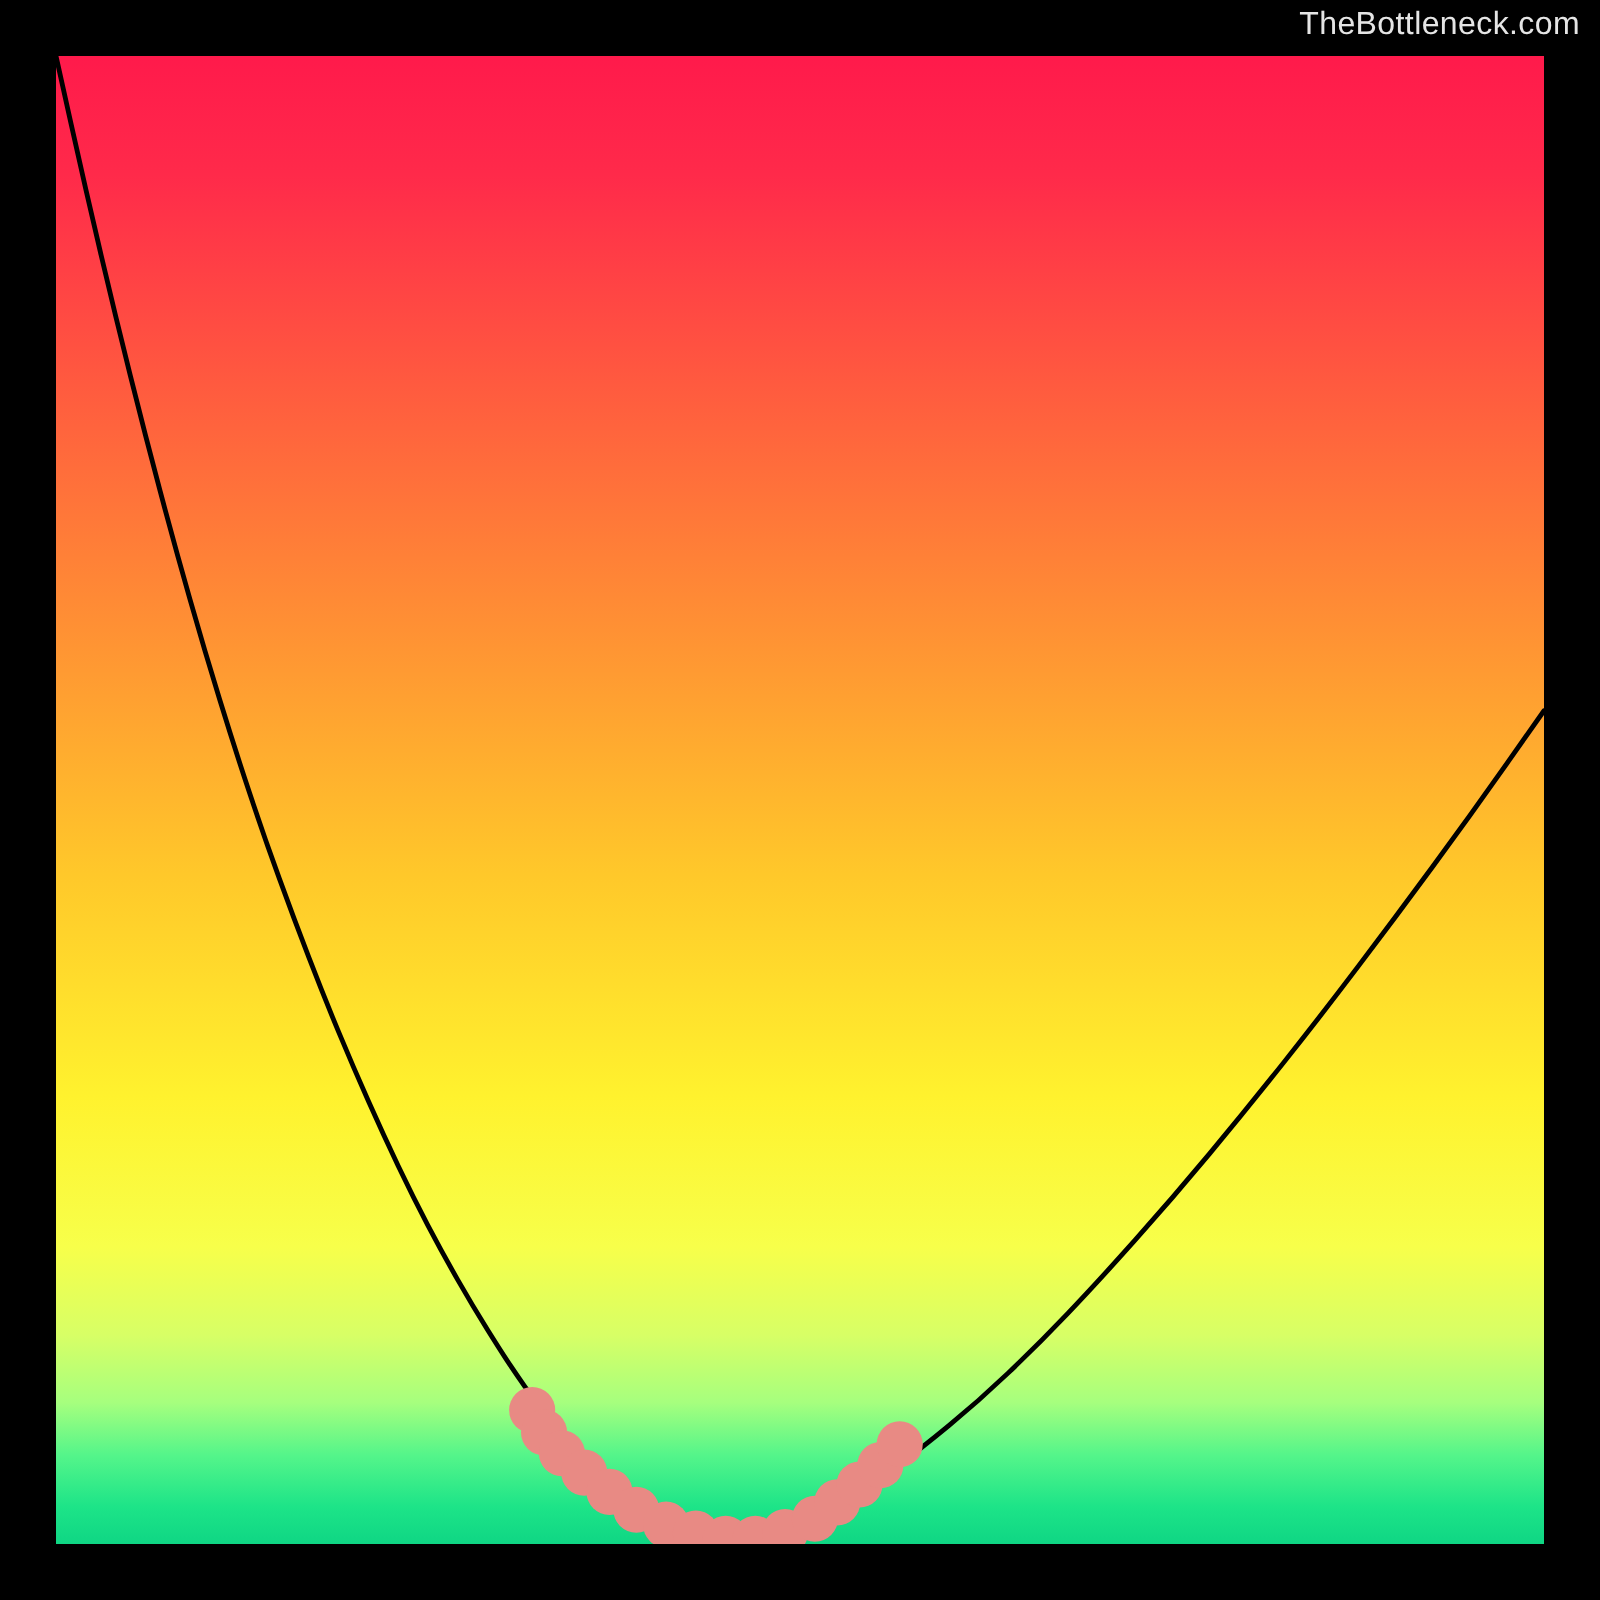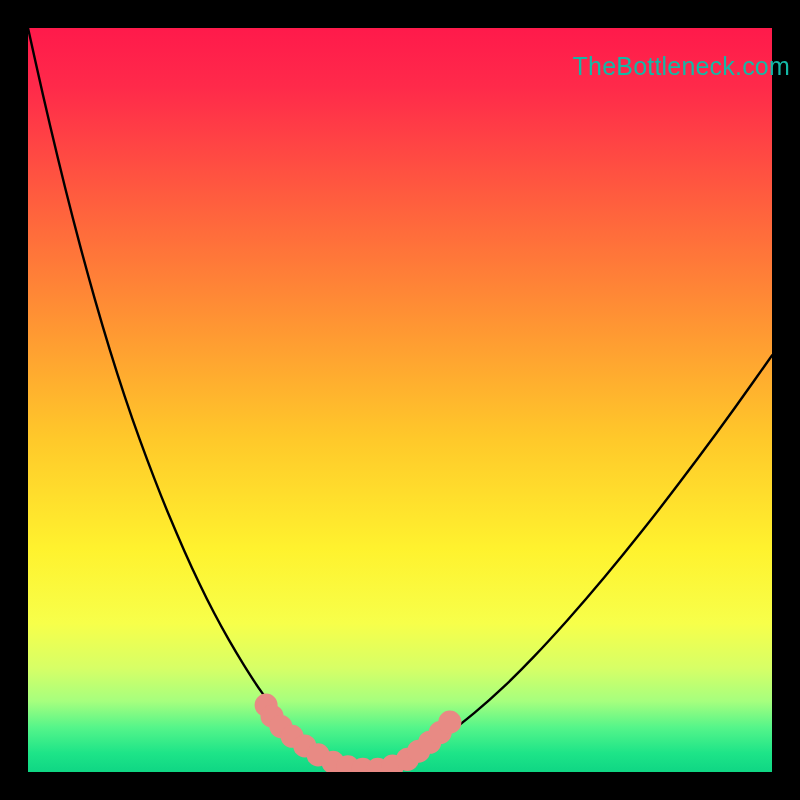--- a/index.html
+++ b/index.html
@@ -21,26 +21,25 @@
     left: 28px;
     top: 28px;
     width: 744px;
     height: 744px;
     overflow: hidden;
   }
   .watermark {
     position: absolute;
     top: 4px;
     right: 10px;
-    color: #14b8a6;
-    font-size: 25px;
+    color: #e5e5e5;
+    font-size: 16px;
     font-weight: 400;
     letter-spacing: 0.2px;
     font-family: Arial, Helvetica, sans-serif;
-    margin-top: 48px;
   }
 </style>
 </head>
 <body>
 
 <div class="frame">
   <div class="plot">
     <svg id="plot-svg" viewBox="0 0 744 744" width="744" height="744" preserveAspectRatio="none" xmlns="http://www.w3.org/2000/svg">
       <defs>
         <linearGradient id="bg-grad" x1="0" y1="0" x2="0" y2="1">

